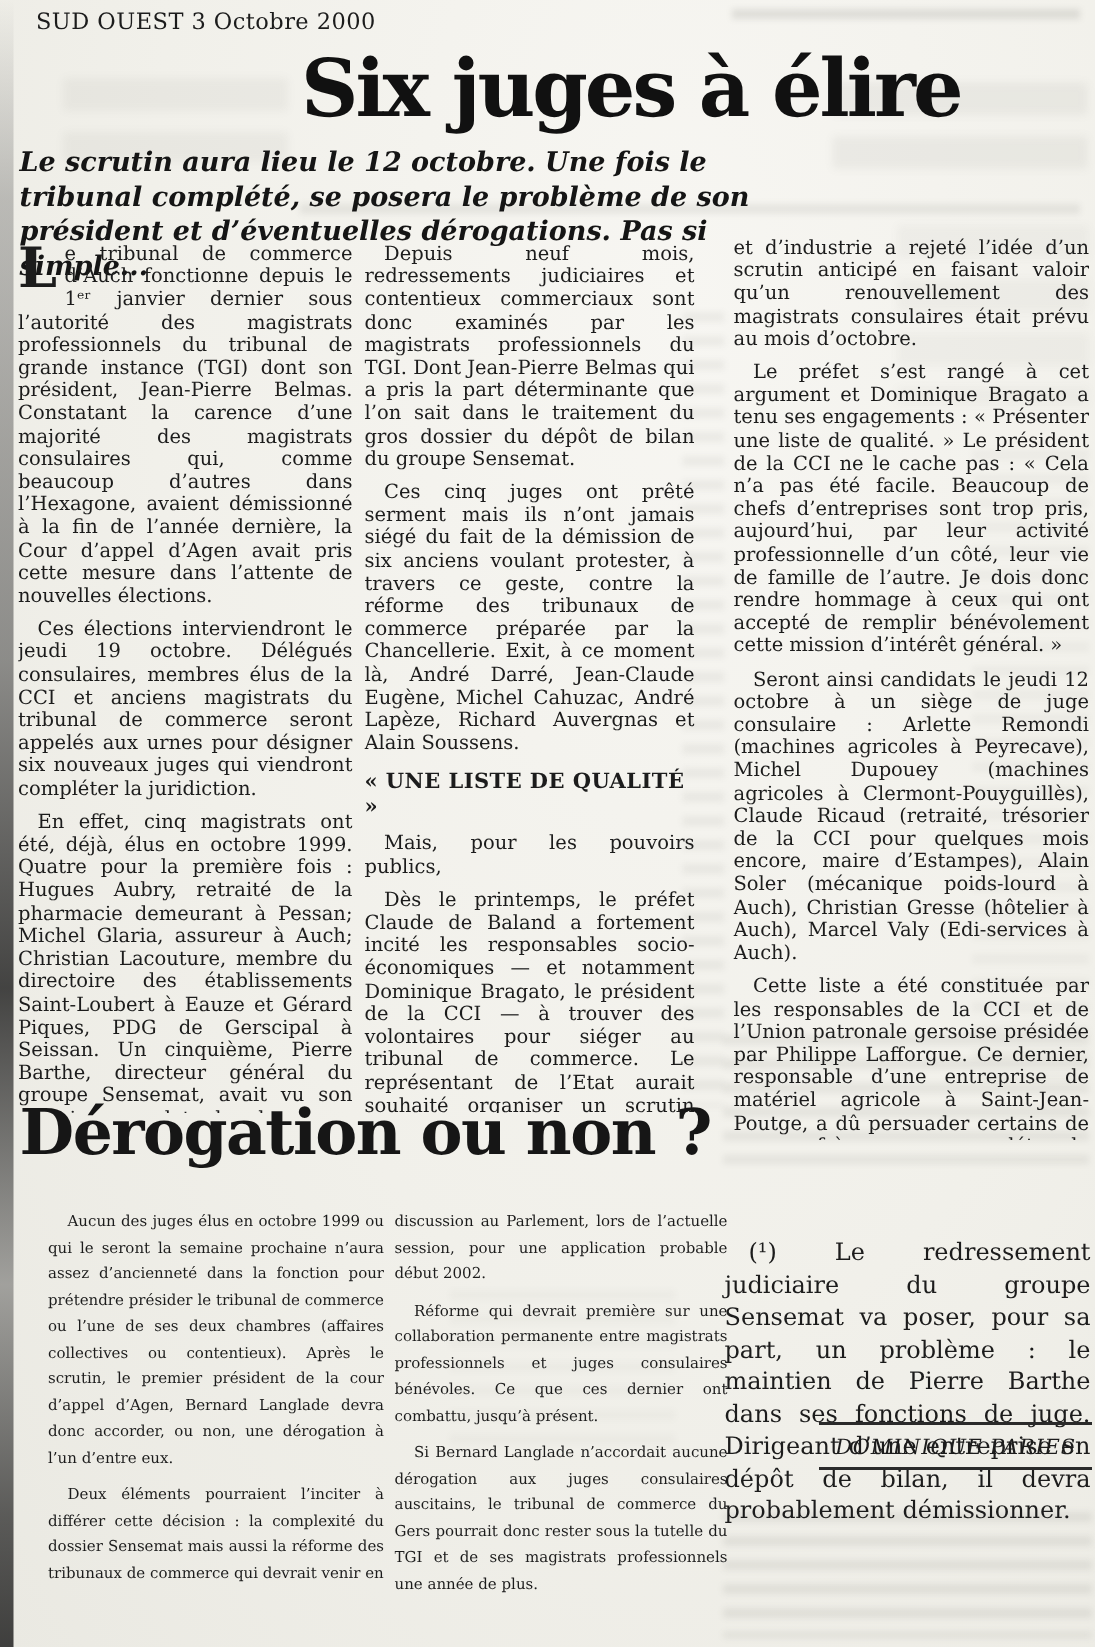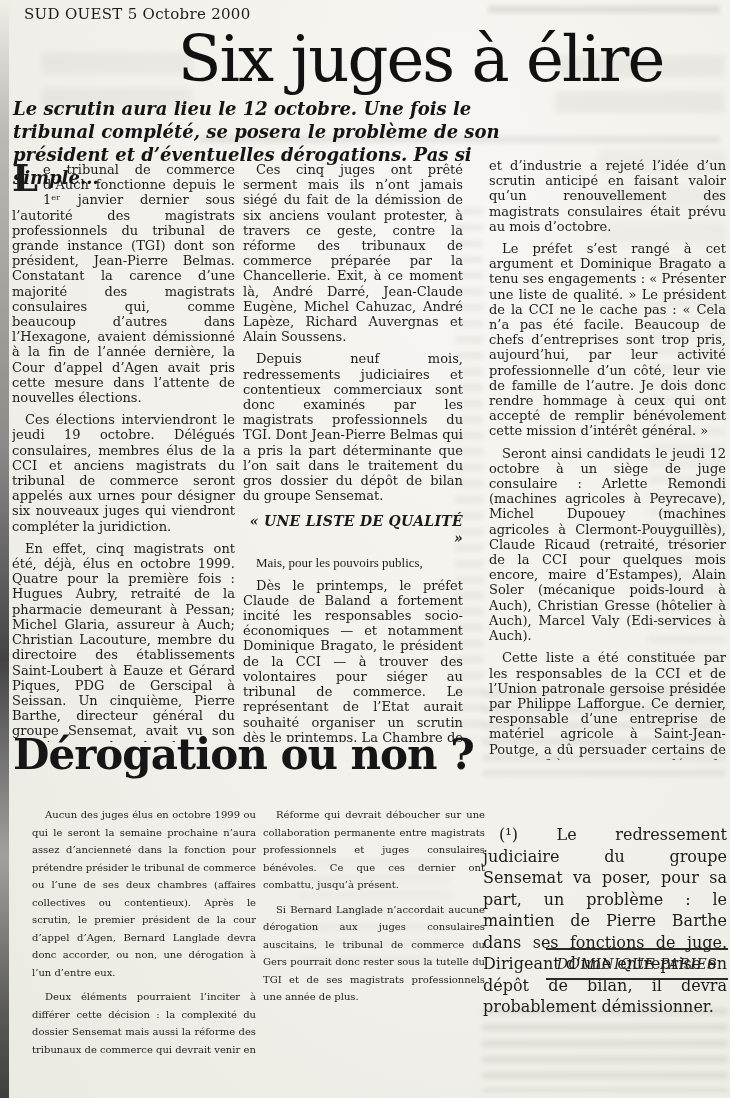--- a/index.html
+++ b/index.html
@@ -25,21 +25,21 @@
   .ghost.big{
     background-image:repeating-linear-gradient(180deg, rgba(110,110,102,.4) 0 22px, transparent 22px 36px);
     filter:blur(3px);opacity:.17;
   }
   .masthead{
     position:absolute;left:24px;top:5px;z-index:2;
     font-size:15px;letter-spacing:.3px;white-space:nowrap;
   }
   .headline{
     position:absolute;left:168px;top:26px;width:505px;z-index:2;margin:0;
-    font-size:64px;line-height:66px;font-weight:normal;letter-spacing:-2px;
+    font-size:53px;line-height:66px;font-weight:bold;letter-spacing:-2px;
     text-align:center;color:#111;
   }
   .standfirst{
     position:absolute;left:13px;top:97px;width:530px;z-index:2;margin:0;
     font-size:18px;line-height:23px;font-weight:bold;font-style:italic;color:#151515;
   }
   .col{
     position:absolute;z-index:2;overflow:hidden;
     font-size:13px;line-height:15.2px;text-align:justify;
     hyphens:auto;overflow-wrap:break-word;
@@ -48,23 +48,23 @@
   .col p.indent{text-indent:13px;}
   .a1c1{left:12px;top:162px;width:223px;height:580px;}
   .a1c2{left:243px;top:162px;width:220px;height:580px;}
   .a1c3{left:489px;top:158px;width:237px;height:602px;}
   .dropcap{
     float:left;font-size:37px;line-height:29px;font-weight:bold;
     padding:2px 5px 0 0;
   }
   .subhead{
     margin:10px 0 8px;font-size:14px;line-height:17px;
-    font-weight:bold;font-style:italic;letter-spacing:.3px;text-align:right;
+    font-weight:bold;letter-spacing:.3px;text-align:left;
   }
-  .gap-b{margin-bottom:12px;font-family:Liberation Serif, serif;}
+  .gap-b{margin-bottom:12px;}
   .footnote{
     position:absolute;left:483px;top:824px;width:244px;z-index:2;margin:0;
     font-size:16px;line-height:21.5px;text-align:justify;text-indent:16px;
     overflow-wrap:break-word;
   }
   .byline-box{
     position:absolute;left:546px;top:948px;width:178px;z-index:2;
     border-top:2px solid #2a2a2a;border-bottom:2px solid #2a2a2a;
     padding:4px 2px 5px;text-align:center;
   }
@@ -91,35 +91,35 @@
   <div class="ghost big" style="left:42px;top:52px;width:150px;height:56px"></div>
   <div class="ghost big" style="left:555px;top:55px;width:170px;height:62px;opacity:.2"></div>
   <div class="ghost big" style="left:598px;top:150px;width:128px;height:120px;opacity:.13"></div>
   <div class="ghost" style="left:200px;top:136px;width:520px;height:16px;opacity:.35"></div>
   <div class="ghost" style="left:455px;top:208px;width:28px;height:530px;opacity:.25"></div>
   <div class="ghost" style="left:648px;top:300px;width:78px;height:420px;opacity:.16"></div>
   <div class="ghost" style="left:482px;top:690px;width:244px;height:86px;opacity:.3"></div>
   <div class="ghost" style="left:482px;top:1008px;width:246px;height:84px;opacity:.35"></div>
   <div class="ghost" style="left:300px;top:860px;width:150px;height:110px;opacity:.12"></div>
 
-  <div class="masthead">SUD OUEST 5 Octobre 2000</div>
+  <div class="masthead">SUD OUEST 3 Octobre 2000</div>
 
   <h1 class="headline">Six juges à élire</h1>
 
   <p class="standfirst">Le scrutin aura lieu le 12 octobre. Une fois le tribunal complété, se posera le problème de son président et d’éventuelles dérogations. Pas si simple...</p>
 
   <div class="col a1c1">
     <p><span class="dropcap">L</span><span>e tribunal de commerce d’Auch fonctionne depuis le 1ᵉʳ janvier dernier sous l’autorité des magistrats professionnels du tribunal de grande instance (TGI) dont son président, Jean-Pierre Belmas. Constatant la carence d’une majorité des magistrats consulaires qui, comme beaucoup d’autres dans l’Hexagone, avaient démissionné à la fin de l’année dernière, la Cour d’appel d’Agen avait pris cette mesure dans l’attente de nouvelles élections.</span></p>
     <p class="indent">Ces élections interviendront le jeudi 19 octobre. Délégués consulaires, membres élus de la CCI et anciens magistrats du tribunal de commerce seront appelés aux urnes pour désigner six nouveaux juges qui viendront compléter la juridiction.</p>
     <p class="indent">En effet, cinq magistrats ont été, déjà, élus en octobre 1999. Quatre pour la première fois : Hugues Aubry, retraité de la pharmacie demeurant à Pessan; Michel Glaria, assureur à Auch; Christian Lacouture, membre du directoire des établissements Saint-Loubert à Eauze et Gérard Piques, PDG de Gerscipal à Seissan. Un cinquième, Pierre Barthe, directeur général du groupe Sensemat, avait vu son premier mandat de deux ans renouveler pour quatre ans (¹).</p>
   </div>
 
   <div class="col a1c2">
+    <p class="indent">Depuis neuf mois, redressements judiciaires et contentieux commerciaux sont donc examinés par les magistrats professionnels du TGI. Dont Jean-Pierre Belmas qui a pris la part déterminante que l’on sait dans le traitement du gros dossier du dépôt de bilan du groupe Sensemat.</p>
     <p class="indent">Ces cinq juges ont prêté serment mais ils n’ont jamais siégé du fait de la démission de six anciens voulant protester, à travers ce geste, contre la réforme des tribunaux de commerce préparée par la Chancellerie. Exit, à ce moment là, André Darré, Jean-Claude Eugène, Michel Cahuzac, André Lapèze, Richard Auvergnas et Alain Soussens.</p>
-    <p class="indent">Depuis neuf mois, redressements judiciaires et contentieux commerciaux sont donc examinés par les magistrats professionnels du TGI. Dont Jean-Pierre Belmas qui a pris la part déterminante que l’on sait dans le traitement du gros dossier du dépôt de bilan du groupe Sensemat.</p>
     <h3 class="subhead">« UNE LISTE DE QUALITÉ »</h3>
     <p class="indent gap-b">Mais, pour les pouvoirs publics,</p>
     <p class="indent">Dès le printemps, le préfet Claude de Baland a fortement incité les responsables socio-économiques — et notamment Dominique Bragato, le président de la CCI — à trouver des volontaires pour siéger au tribunal de commerce. Le représentant de l’Etat aurait souhaité organiser un scrutin dès le printemps. La Chambre de commerce</p>
   </div>
 
   <div class="col a1c3">
     <p>et d’industrie a rejeté l’idée d’un scrutin anticipé en faisant valoir qu’un renouvellement des magistrats consulaires était prévu au mois d’octobre.</p>
     <p class="indent">Le préfet s’est rangé à cet argument et Dominique Bragato a tenu ses engagements : « Présenter une liste de qualité. » Le président de la CCI ne le cache pas : « Cela n’a pas été facile. Beaucoup de chefs d’entreprises sont trop pris, aujourd’hui, par leur activité professionnelle d’un côté, leur vie de famille de l’autre. Je dois donc rendre hommage à ceux qui ont accepté de remplir bénévolement cette mission d’intérêt général. »</p>
     <p class="indent">Seront ainsi candidats le jeudi 12 octobre à un siège de juge consulaire : Arlette Remondi (machines agricoles à Peyrecave), Michel Dupouey (machines agricoles à Clermont-Pouyguillès), Claude Ricaud (retraité, trésorier de la CCI pour quelques mois encore, maire d’Estampes), Alain Soler (mécanique poids-lourd à Auch), Christian Gresse (hôtelier à Auch), Marcel Valy (Edi-services à Auch).</p>
     <p class="indent">Cette liste a été constituée par les responsables de la CCI et de l’Union patronale gersoise présidée par Philippe Lafforgue. Ce dernier, responsable d’une entreprise de matériel agricole à Saint-Jean-Poutge, a dû persuader certains de ses confrères pour compléter la liste...</p>
@@ -132,17 +132,18 @@
   </div>
 
   <h2 class="headline2">Dérogation ou non ?</h2>
 
   <div class="col a2 a2c1">
     <p class="indent">Aucun des juges élus en octobre 1999 ou qui le seront la semaine prochaine n’aura assez d’ancienneté dans la fonction pour prétendre présider le tribunal de commerce ou l’une de ses deux chambres (affaires collectives ou contentieux). Après le scrutin, le premier président de la cour d’appel d’Agen, Bernard Langlade devra donc accorder, ou non, une dérogation à l’un d’entre eux.</p>
     <p class="indent">Deux éléments pourraient l’inciter à différer cette décision : la complexité du dossier Sensemat mais aussi la réforme des tribunaux de commerce qui devrait venir en</p>
   </div>
 
   <div class="col a2 a2c2">
-    <p class="indent">Réforme qui devrait déboucher sur une collaboration permanente entre magistrats professionnels et juges consulaires bénévoles. Ce que ces dernier ont combattu, jusqu’à présent.</p>
+    <p>discussion au Parlement, lors de l’actuelle session, pour une application probable début 2002.</p>
+    <p class="indent">Réforme qui devrait première sur une collaboration permanente entre magistrats professionnels et juges consulaires bénévoles. Ce que ces dernier ont combattu, jusqu’à présent.</p>
     <p class="indent">Si Bernard Langlade n’accordait aucune dérogation aux juges consulaires auscitains, le tribunal de commerce du Gers pourrait donc rester sous la tutelle du TGI et de ses magistrats professionnels une année de plus.</p>
   </div>
 
 </div>
 
 </body></html>

